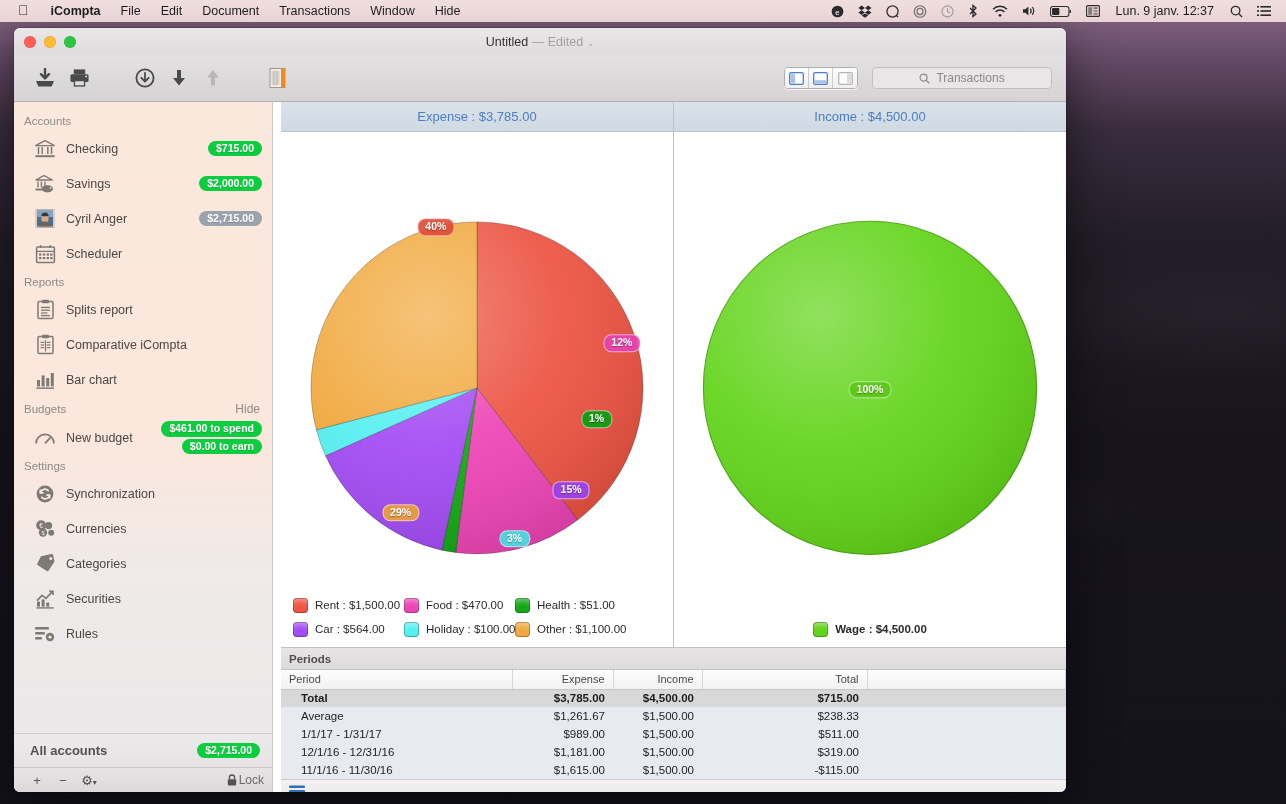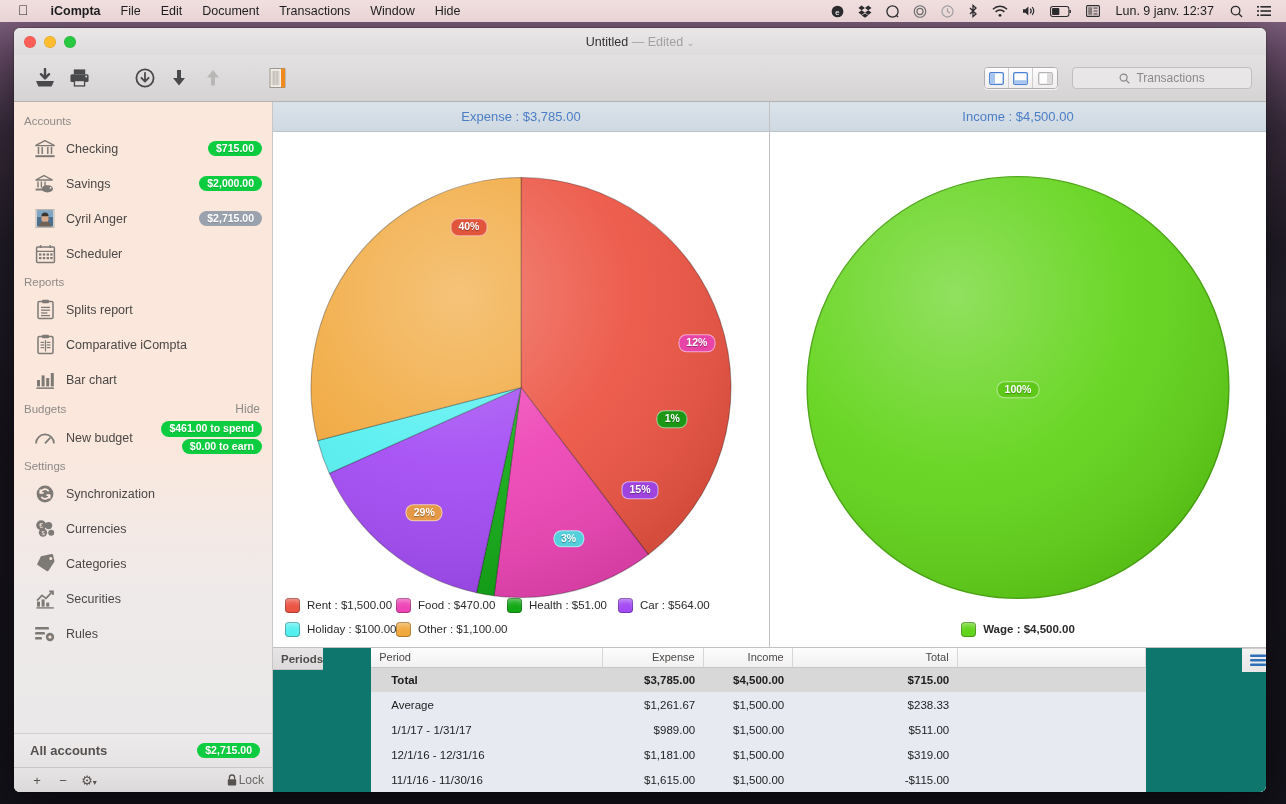--- a/index.html
+++ b/index.html
@@ -31,21 +31,21 @@
     padding:0 8px; z-index:50;
   }
   #menubar .apple{ font-size:14px; padding:0 12px 2px 10px; }
   #menubar .mi{ padding:0 10px; white-space:nowrap; }
   #menubar .mi.bold{ font-weight:bold; }
   #menubar .spacer{ flex:1; }
   #menubar .si{ padding:0 7px; display:flex; align-items:center; font-size:13px; color:#2a2a2c; }
   #menubar .clock{ padding:0 9px; font-size:12.5px; }
   
   #window{
-    position:absolute; left:14px; top:28px; width:1252px; height:764px;
+    position:absolute; left:14px; top:28px; width:1052px; height:764px;
     background:#ececec; border-radius:6px; overflow:hidden;
     box-shadow:0 14px 50px rgba(0,0,0,.55), 0 0 0 .5px rgba(0,0,0,.35);
     display:flex; flex-direction:column;
   }
   
   #titlebar{
     height:27px; flex:none; position:relative;
     background:linear-gradient(180deg,#e9e7e8,#dfdcdd);
     border-bottom:none;
     display:flex; align-items:center;
@@ -114,21 +114,21 @@
   }
   #sbFooterBot{
     height:25px; flex:none; display:flex; align-items:center; gap:0; padding:0 8px 0 10px;
     background:linear-gradient(180deg,#e6e4e4,#dcd9da);
     border-top:1px solid #c9c6c7;
     font-size:12px; color:#6b6867;
   }
   #sbFooterBot .fb{ width:26px; text-align:center; font-size:13px; color:#55524f; }
   #sbFooterBot .lock{ margin-left:auto; display:flex; align-items:center; gap:2px; font-size:12px; }
   
-  #content{ flex:1; display:flex; flex-direction:column; min-width:0; background:#fff; }
+  #content{ flex:1; display:flex; flex-direction:column; min-width:0; background:#fff;padding-left:8px; }
   #charts{ flex:none; height:546px; display:flex; border-bottom:1px solid #c3c0c1; }
   .chartpane{ flex:1; display:flex; flex-direction:column; min-width:0; position:relative; }
   .chartpane + .chartpane{ border-left:1px solid #c3c0c1; }
   .chart-hd{
     height:30px; flex:none; display:flex; align-items:center; justify-content:center;
     background:linear-gradient(180deg,#dbe3ea,#cfd9e2);
     border-bottom:1px solid #b9c3cc;
     font-size:13px; color:#4b7ec4;
   }
   .chart-body{ flex:1; position:relative; background:#fff; }
@@ -141,21 +141,21 @@
     box-shadow:inset 0 0 0 1px rgba(0,0,0,.28), inset 0 6px 6px -4px rgba(255,255,255,.55); }
   .leg .t{ font-size:11.5px; color:#2a2a2a; padding-left:7px; white-space:nowrap; }
   .pielabel{
     position:absolute; transform:translate(-50%,-50%);
     font-size:10.5px; font-weight:bold; color:#fff;
     padding:2px 7px 3px; border-radius:8px; line-height:1;
     text-shadow:0 1px 1px rgba(0,0,0,.35);
     border:1px solid rgba(255,255,255,.55);
   }
   
-  #periods{ flex:1; display:flex; flex-direction:row; min-height:0; background:#0f766e;gap:48px; }
+  #periods{ flex:1; display:flex; flex-direction:column; min-height:0; background:#1d4ed8; }
   #periodsHd{
     height:22px; flex:none; display:flex; align-items:center; padding-left:8px;
     background:linear-gradient(180deg,#e7e5e6,#dcdadb);
     border-bottom:1px solid #c5c2c3;
     font-size:11.5px; font-weight:bold; color:#504d4c;
   }
   table{ width:100%; border-collapse:collapse; table-layout:fixed; }
   thead th{
     height:19px; font-size:11px; font-weight:normal; color:#4b4846;
     background:linear-gradient(180deg,#fdfdfd,#f2f1f1);

